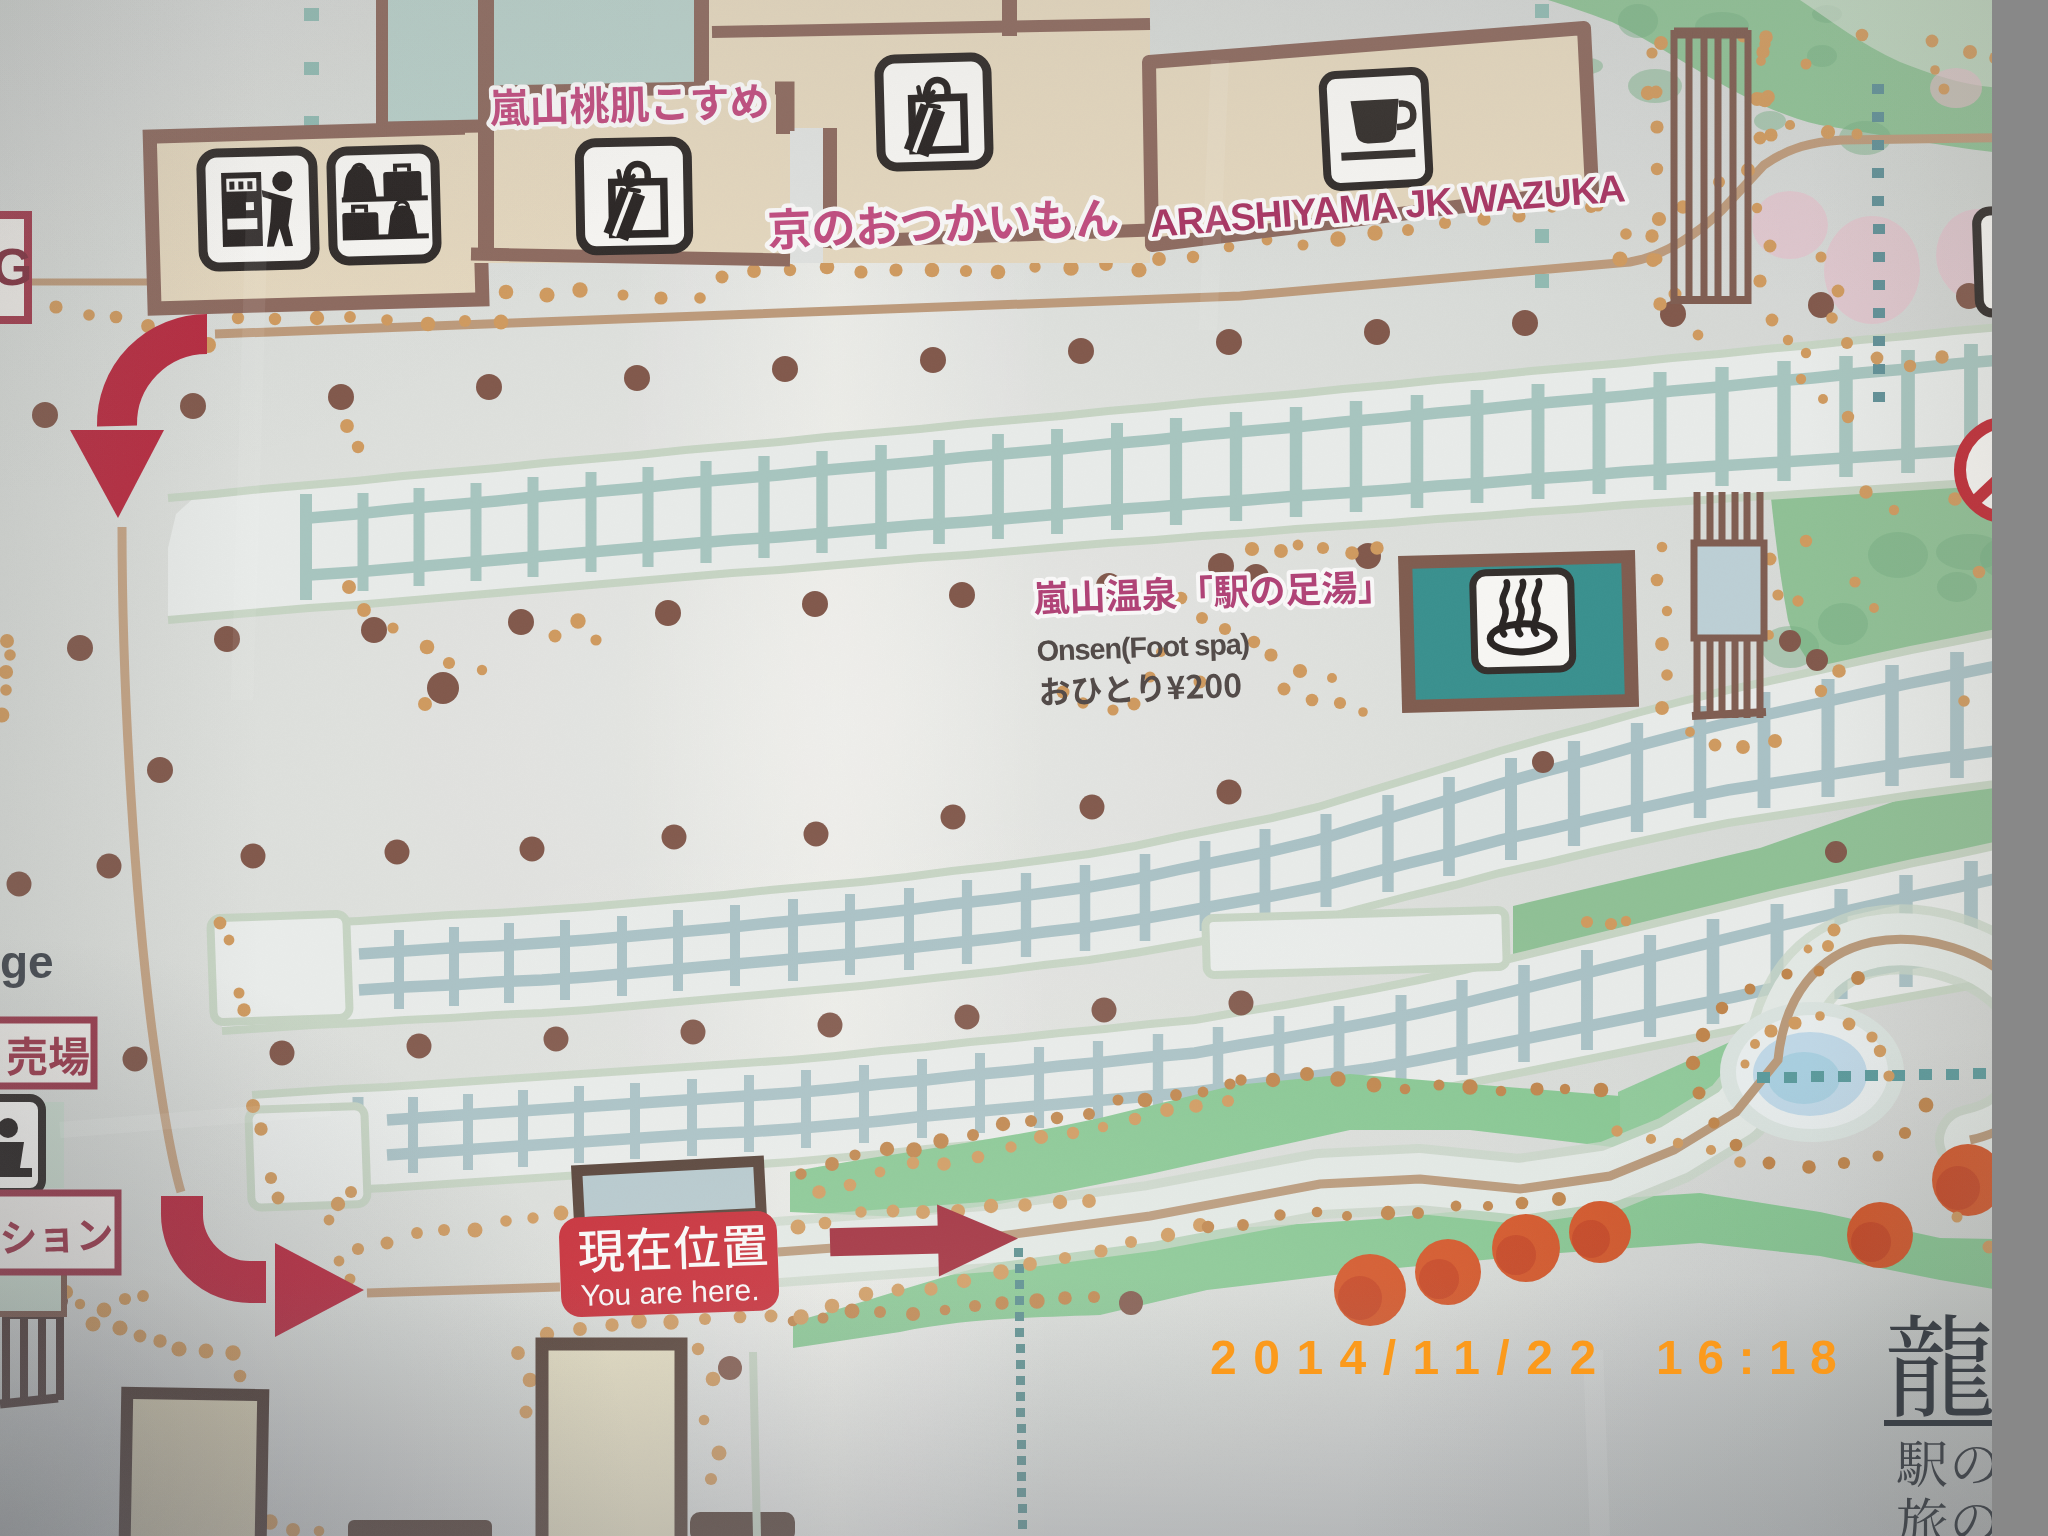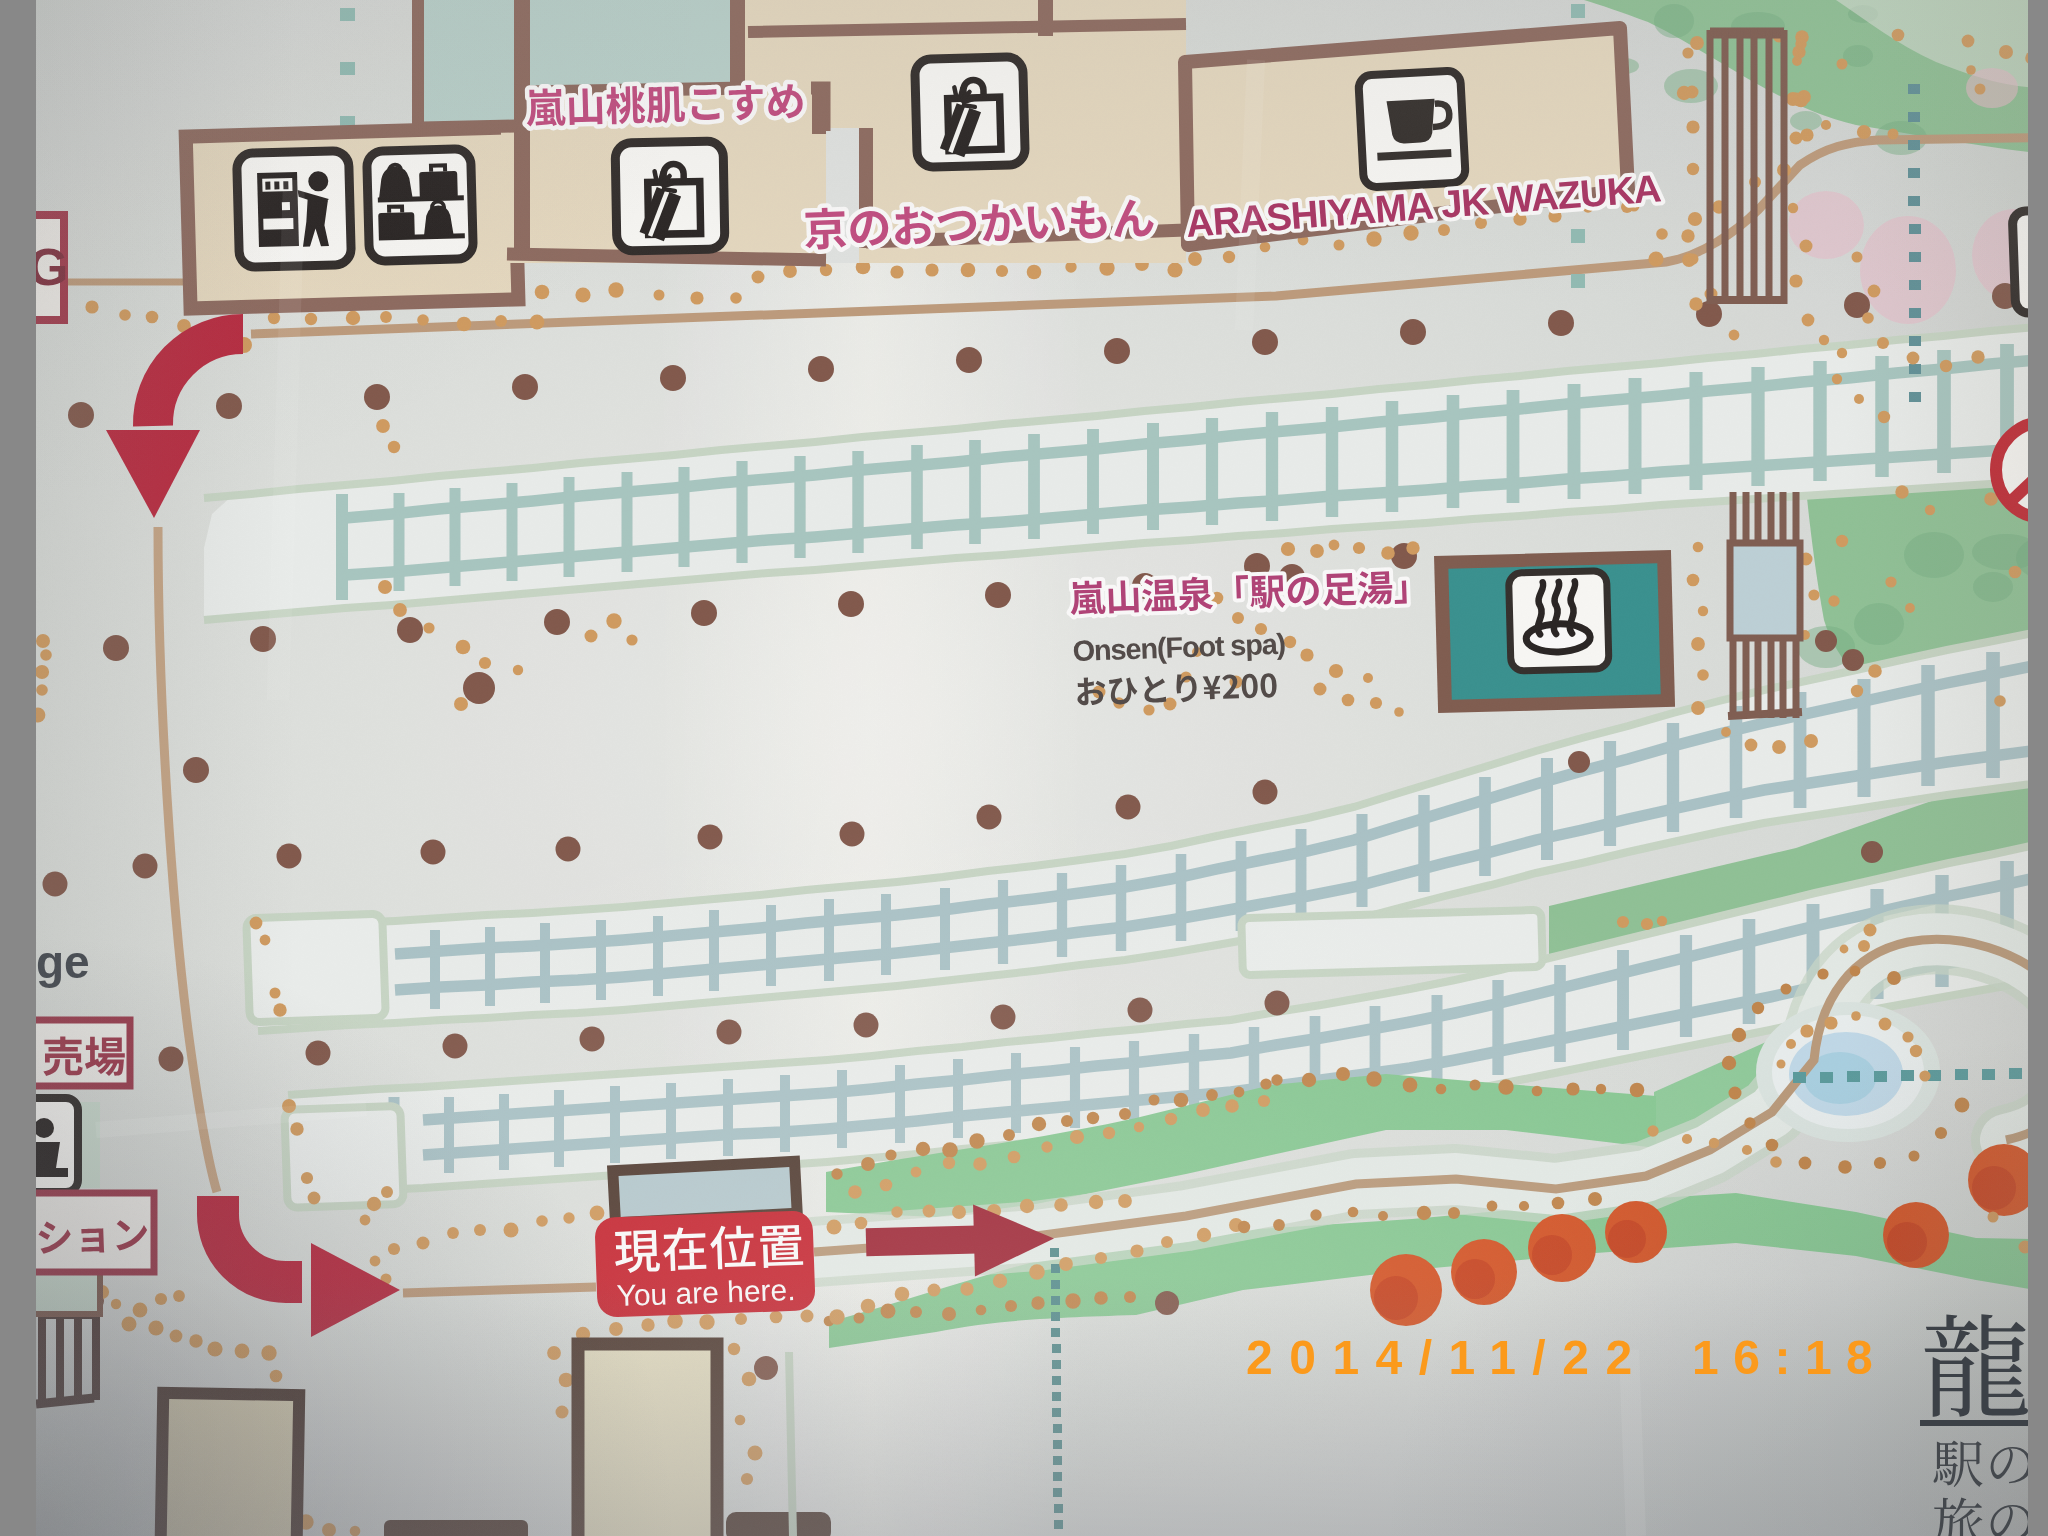--- a/index.html
+++ b/index.html
@@ -1,14 +1,14 @@
 <!DOCTYPE html>
 <html><head><meta charset="utf-8"><style>
 html,body{margin:0;padding:0;background:#888;}
-#page{width:1992px;height:1536px;overflow:hidden;position:relative;padding-left:36px;}
+#page{width:1992px;height:1536px;overflow:hidden;position:relative;}
 svg{display:block;filter:blur(0.7px)}
 </style></head><body>
 <div id="page">
 <svg xmlns="http://www.w3.org/2000/svg" width="2048" height="1536" viewBox="0 0 2048 1536">
 <defs>
 <radialGradient id="glow" cx="0.41" cy="0.47" r="0.66">
  <stop offset="0" stop-color="#f3f4f0" stop-opacity="0.8"></stop>
  <stop offset="0.55" stop-color="#eceeea" stop-opacity="0.45"></stop>
  <stop offset="1" stop-color="#eceeea" stop-opacity="0"></stop>
 </radialGradient>

